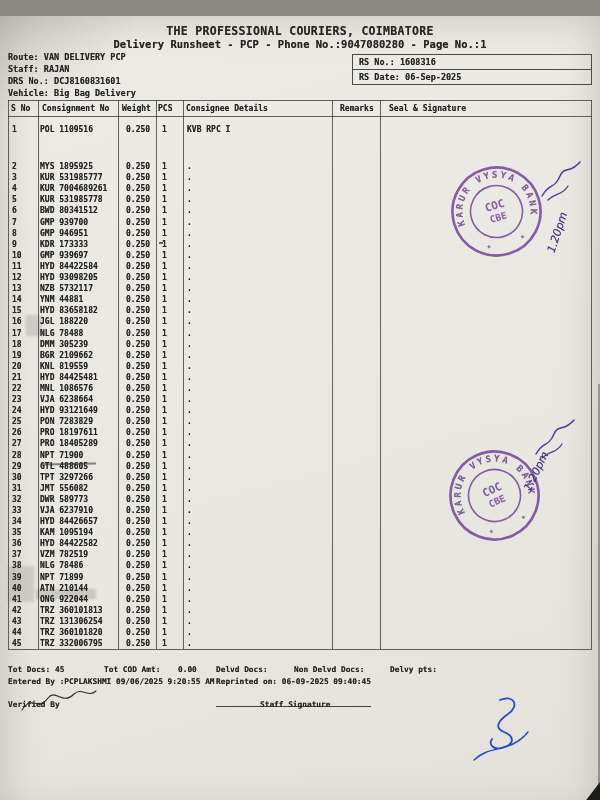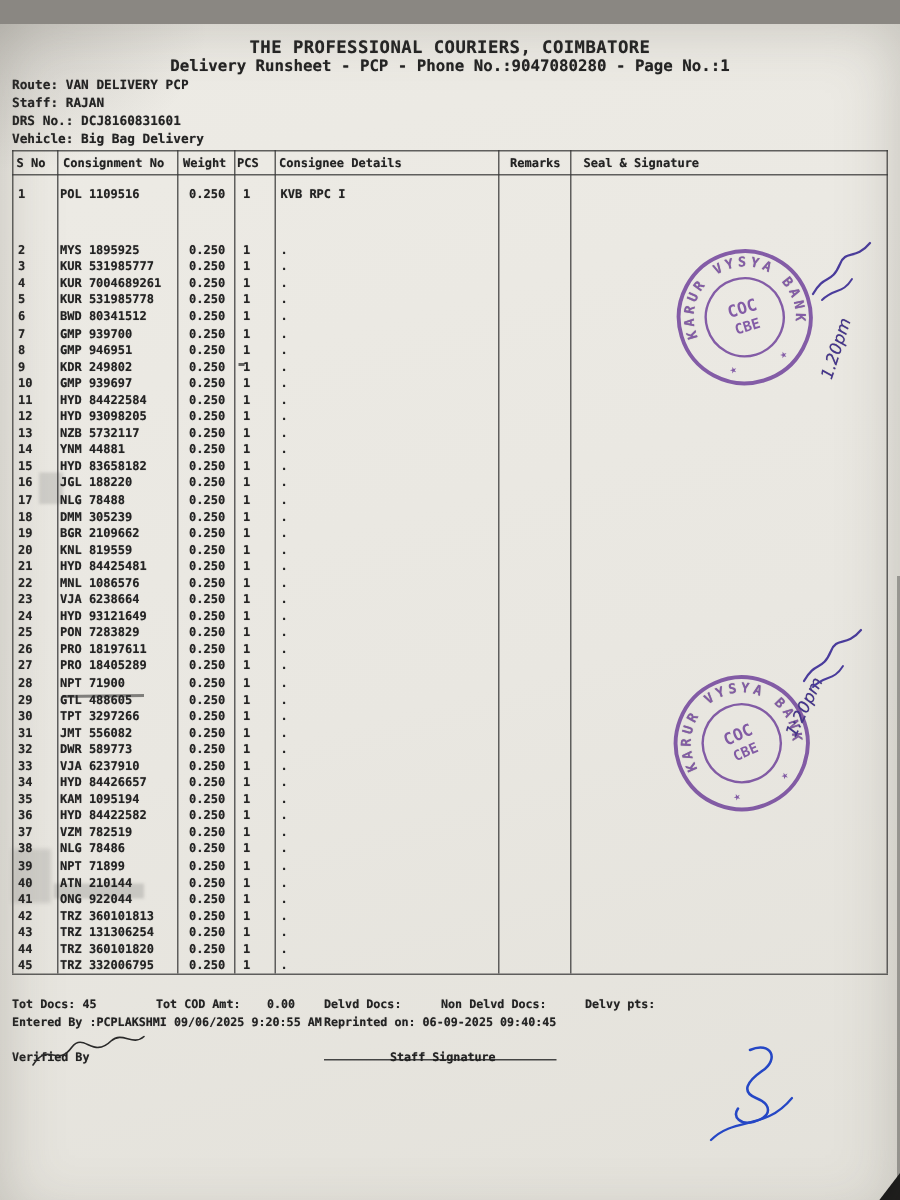--- a/index.html
+++ b/index.html
@@ -92,20 +92,24 @@
 <div class="page">
 
   <div class="doc-title">THE PROFESSIONAL COURIERS, COIMBATORE</div>
   <div class="doc-subtitle">Delivery Runsheet - PCP - Phone No.:9047080280 - Page No.:1</div>
 
   <div class="meta-line m1">Route: VAN DELIVERY PCP</div>
   <div class="meta-line m2">Staff: RAJAN</div>
   <div class="meta-line m3">DRS No.: DCJ8160831601</div>
   <div class="meta-line m4">Vehicle: Big Bag Delivery</div>
 
+  <div class="rs-box">
+    <div class="rs-row first">RS No.: 1608316</div>
+    <div class="rs-row">RS Date: 06-Sep-2025</div>
+  </div>
 
   <div class="hline hl1"></div>
   <div class="hline hl2"></div>
   <div class="hline hl3"></div>
   <div class="vline vl1"></div>
   <div class="vline vl2"></div>
   <div class="vline vl3"></div>
   <div class="vline vl4"></div>
   <div class="vline vl5"></div>
   <div class="vline vl6"></div>
@@ -172,21 +176,21 @@
       </div>
       <div class="trow">
         <span class="tc c-sno">8</span>
         <span class="tc c-con">GMP 946951</span>
         <span class="tc c-wt">0.250</span>
         <span class="tc c-pcs">1</span>
         <span class="tc c-det">.</span>
       </div>
       <div class="trow">
         <span class="tc c-sno">9</span>
-        <span class="tc c-con">KDR 249802</span>
+        <span class="tc c-con">KDR 173333</span>
         <span class="tc c-wt">0.250</span>
         <span class="tc c-pcs">1</span>
         <span class="tc c-det">.</span>
       </div>
       <div class="trow">
         <span class="tc c-sno">10</span>
         <span class="tc c-con">GMP 939697</span>
         <span class="tc c-wt">0.250</span>
         <span class="tc c-pcs">1</span>
         <span class="tc c-det">.</span>

